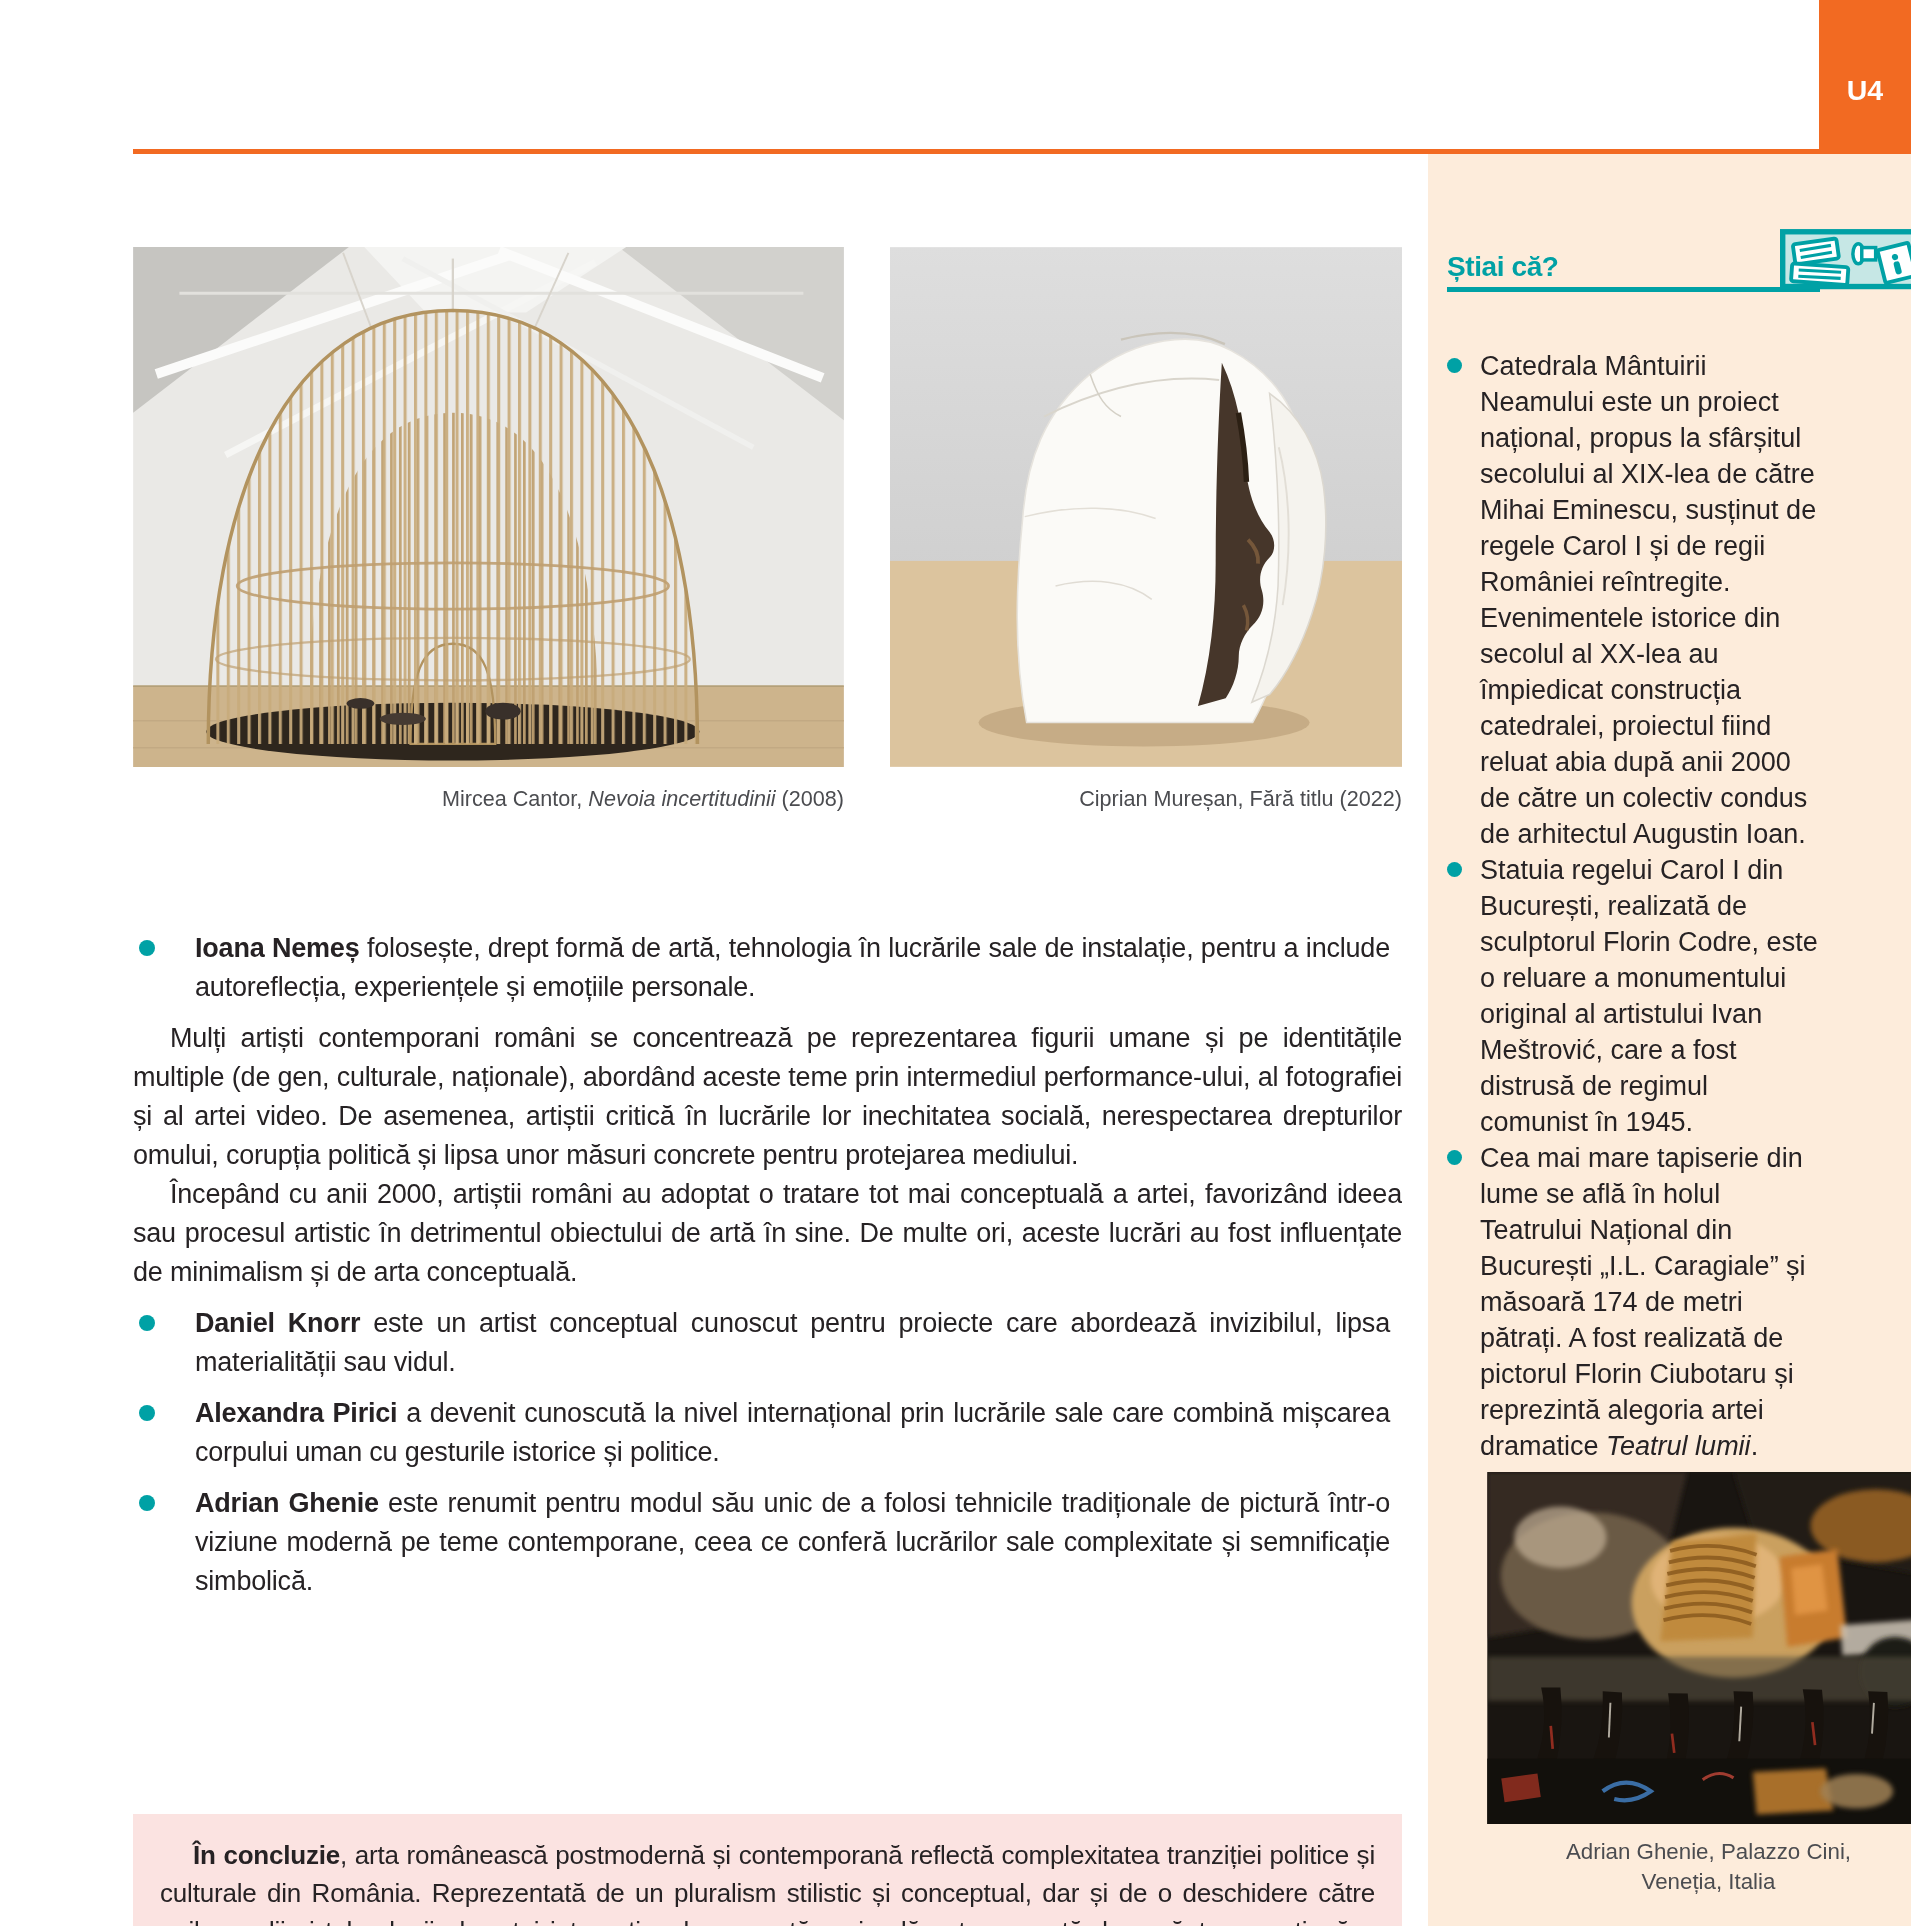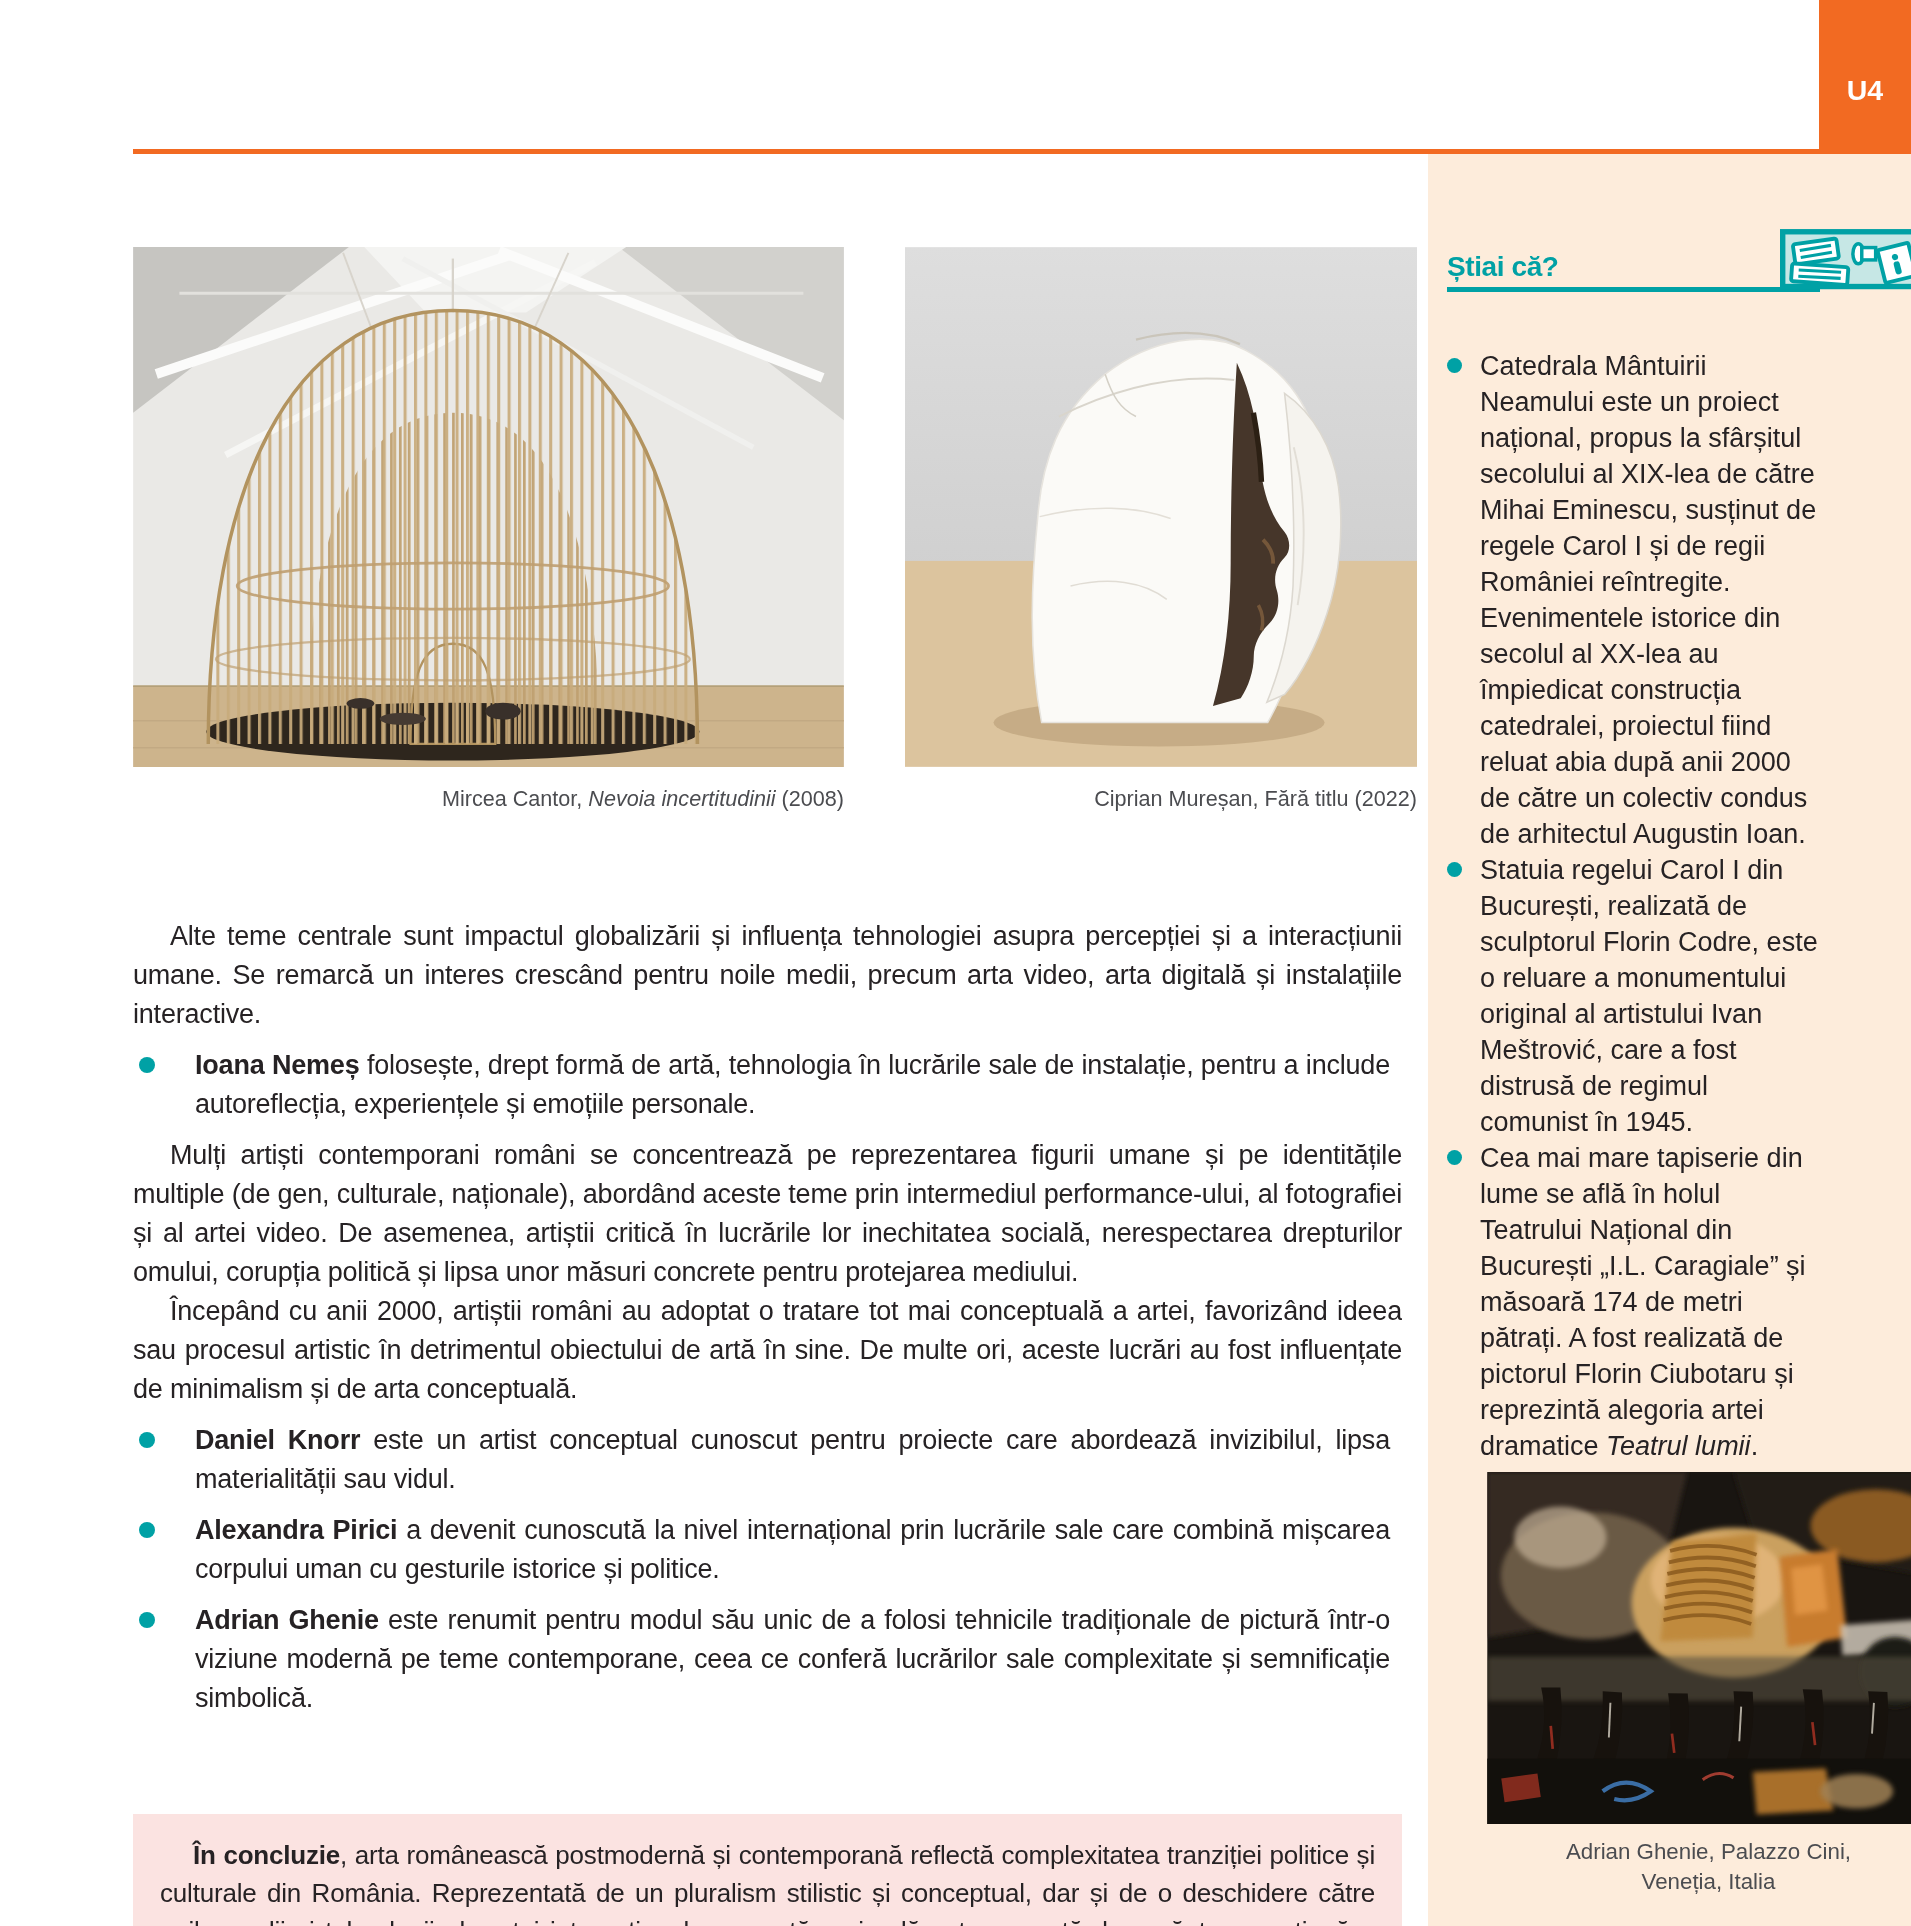--- a/index.html
+++ b/index.html
@@ -27,21 +27,21 @@
   .side-head .side-icon{position:absolute;right:-100px;bottom:-5px;width:140px;height:63px;}
   .side-list{list-style:none;margin:56px 0 0 0;padding:0;width:373px;}
   .side-list li{position:relative;padding-left:33px;font-size:27px;line-height:36px;margin:0;}
   .side-list .dot{position:absolute;left:0;top:10px;width:15.4px;height:15.4px;border-radius:50%;background:#00a1a5;}
   .side-fig{margin-top:7.7px;width:443px;}
   .side-fig .artframe{width:443px;height:352px;display:block;}
   .side-fig figcaption{margin-top:13.5px;text-align:center;font-size:22.3px;line-height:30px;color:#4b4c50;}
 
   
   .main{position:absolute;left:133px;top:247px;width:1269px;height:2456px;}
-  .figures{position:absolute;left:0;top:0;width:1343px;display:flex;gap:61px;}
+  .figures{position:absolute;left:0;top:0;width:1343px;display:flex;gap:46px;}
   .figure{margin:0;}
   .figure .artframe{display:block;}
   .figure figcaption{margin-top:19px;text-align:right;font-size:21.6px;color:#4b4c50;}
   .bodytext{position:absolute;left:0;top:670px;width:1269px;max-height:896px;overflow:hidden;
     font-size:27px;line-height:39px;text-align:justify;letter-spacing:-0.2px;}
   .para{margin:0;text-indent:37px;}
   .bullet{position:relative;padding-left:50px;margin:0;}
   .bullet .dot{position:absolute;left:5.8px;top:10.8px;width:16px;height:16px;border-radius:50%;background:#00a1a5;}
   .bullet p{margin:12px;}
   .conclusion{position:absolute;left:0;top:1567px;width:1269px;box-sizing:border-box;
@@ -132,21 +132,20 @@
                    C1070,1032 1030,1112 986,1162 L940,1182
                    C982,1080 1002,980 1008,880 C1014,720 1006,550 986,380 Z" fill="#f5f3ee" stroke="#dcd8d0" stroke-width="4"></path>
           <path d="M1010,520 C1040,640 1044,790 1020,930" fill="none" stroke="#e2ded6" stroke-width="5"></path>
           <path d="M600,240 C700,215 790,215 870,252" fill="none" stroke="#cac5ba" stroke-width="6"></path>
         </svg>
         <figcaption><span>Ciprian Mureșan, Fără titlu (2022)</span></figcaption>
       </figure>
     </div>
 
     <div class="bodytext">
-      <p class="para">Alte teme centrale sunt impactul globalizării și influența tehnologiei asupra percepției și a interacțiunii umane. Se remarcă un interes crescând pentru noile medii, precum arta video, arta digitală și instalațiile interactive.</p>
       <div class="bullet">
         <span class="dot"></span>
         <p><b>Ioana Nemeș</b><span> folosește, drept formă de artă, tehnologia în lucrările sale de instalație, pentru a include autoreflecția, experiențele și emoțiile personale.</span></p>
       </div>
       <p class="para">Mulți artiști contemporani români se concentrează pe reprezentarea figurii umane și pe identitățile multiple (de gen, culturale, naționale), abordând aceste teme prin intermediul performance-ului, al fotografiei și al artei video. De asemenea, artiștii critică în lucrările lor inechitatea socială, nerespectarea drepturilor omului, corupția politică și lipsa unor măsuri concrete pentru protejarea mediului.</p>
       <p class="para">Începând cu anii 2000, artiștii români au adoptat o tratare tot mai conceptuală a artei, favorizând ideea sau procesul artistic în detrimentul obiectului de artă în sine. De multe ori, aceste lucrări au fost influențate de minimalism și de arta conceptuală.</p>
       <div class="bullet">
         <span class="dot"></span>
         <p><b>Daniel Knorr</b><span> este un artist conceptual cunoscut pentru proiecte care abordează invizibilul, lipsa materialității sau vidul.</span></p>
       </div>

